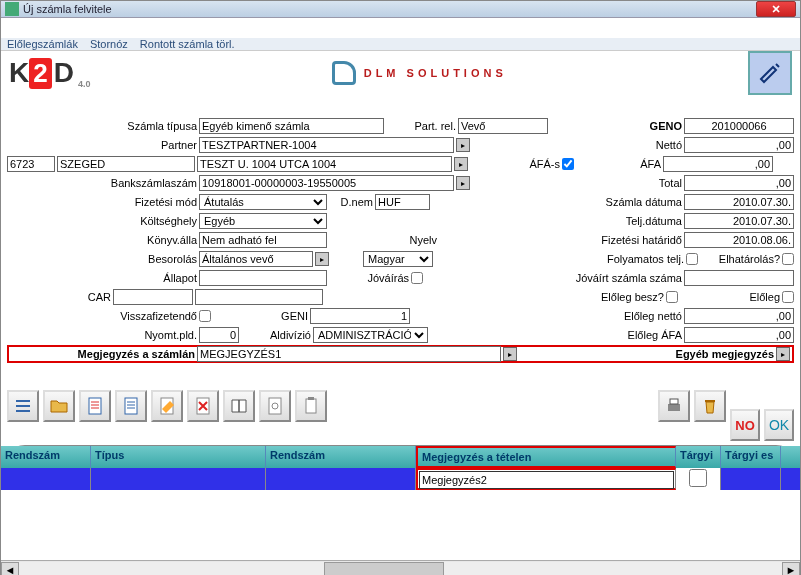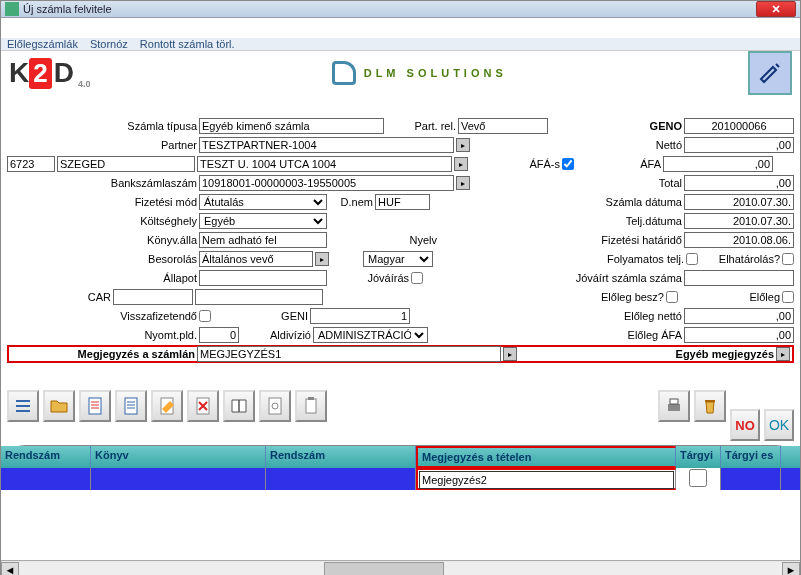--- a/index.html
+++ b/index.html
@@ -10,21 +10,21 @@
   .titlebar .title { flex: 1; color: #223; font-weight: normal; }
   .titlebar .close { width: 40px; height: 16px; background: linear-gradient(#e44,#c22); color:#fff; display:flex; align-items:center; justify-content:center; border:1px solid #933; border-radius:2px; font-weight:bold; }
   .menubar { height: 20px; background: #e8eef5; border-bottom: 1px solid #ccc; display: flex; align-items: center; padding: 0 6px; gap: 12px; margin-top: 20px; }
   .menubar span { color: #2a4d7a; cursor: pointer; }
   .topbar { height: 70px; display: flex; align-items: center; padding: 0 8px; gap: 20px; }
   .logo1 { font-weight: bold; font-size: 20px; color: #333; display:flex; align-items:center; }
   .logo1 .k { color:#333; font-size:28px; letter-spacing:-2px;}
   .logo1 .two { background:#e22; color:#fff; border-radius:3px; padding:0 4px; font-size:26px; margin:0 2px;}
   .logo1 .d { color:#333; font-size:28px;}
   .logo1 .v { font-size:9px; color:#888; margin-left:4px; align-self:flex-end;}
-  .logo2 { flex:1; text-align:center; font-size:18px; letter-spacing:4px; color:#4d7c0f; font-weight:bold; display:flex; align-items:center; justify-content:center; gap:8px;}
+  .logo2 { flex:1; text-align:center; font-size:18px; letter-spacing:4px; color:#b91c1c; font-weight:bold; display:flex; align-items:center; justify-content:center; gap:8px;}
   .logo2 .sw { width:24px; height:24px; border:3px solid #48a; border-radius:4px 12px 4px 4px; display:inline-block;}
   .bigbtn { width: 44px; height: 44px; border: 2px solid #6aa; background:#bce; display:flex; align-items:center; justify-content:center;}
   .bigbtn svg { width:24px; height:24px;}
   .form { padding: 2px 6px; margin-top: 20px; }
   .row { display: flex; align-items: center; height: 18px; margin-bottom: 1px; gap: 2px;}
   label, .lbl { text-align: right; color: #000; white-space: nowrap; }
   input[type=text] { border: 1px solid #666; height: 16px; padding: 0 2px; background:#fff; font-size:11px;}
   input[type=checkbox] { width:12px; height:12px; }
   .dd { width:14px; height:14px; background:#ccc; border:1px solid #666; display:inline-flex; align-items:center; justify-content:center; font-size:8px; cursor:pointer;}
   select { border:1px solid #666; height:16px; font-size:11px; background:#fff;}
@@ -270,21 +270,21 @@
           <rect x="5" y="4" width="10" height="2" fill="#a60"></rect>
         </svg>
       </div>
     <div class="tbtn okno" style="color:#d22;font-weight:bold;font-size:13px;">NO</div>
     <div class="tbtn okno" style="color:#18a;font-weight:normal;font-size:14px;">OK</div>
   </div>
 
   <div class="grid">
     <div class="grid-head">
       <div class="cell" style="width:90px">Rendszám</div>
-      <div class="cell" style="width:175px">Könyv</div>
+      <div class="cell" style="width:175px">Típus</div>
       <div class="cell" style="width:150px">Rendszám</div>
       <div class="cell redbox" style="width:260px">Megjegyzés a tételen</div>
       <div class="cell" style="width:45px">Tárgyi</div>
       <div class="cell" style="width:60px">Tárgyi es</div>
     </div>
     <div class="grid-row">
       <div class="cell" style="width:90px"></div>
       <div class="cell" style="width:175px"></div>
       <div class="cell" style="width:150px"></div>
       <div class="cell redbox" style="width:260px;background:#fff"><input type="text" value="Megjegyzés2" style=""></div>

